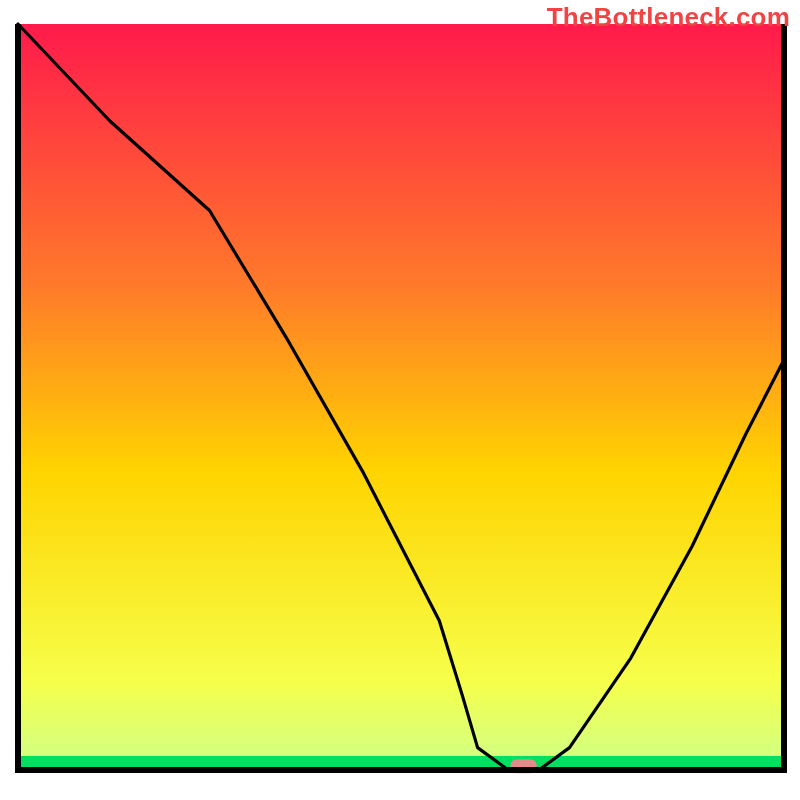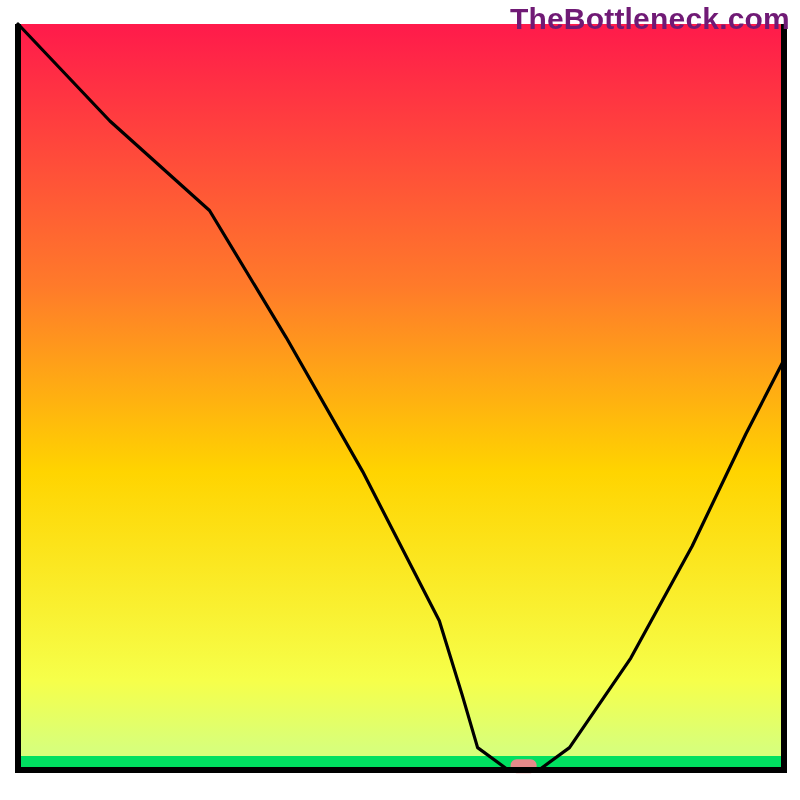--- a/index.html
+++ b/index.html
@@ -12,23 +12,23 @@
   }
   .wrap {
     position: relative;
     width: 800px;
     height: 800px;
   }
   .attribution {
     position: absolute;
     top: 2px;
     right: 10px;
-    font-size: 30px;
+    font-size: 26px;
     font-weight: bold;
-    color: #701a75;
+    color: #ef4444;
     letter-spacing: 0.2px;
   }
   svg {
     display: block;
   }
 </style>
 </head>
 <body>
 
 <div class="wrap">

